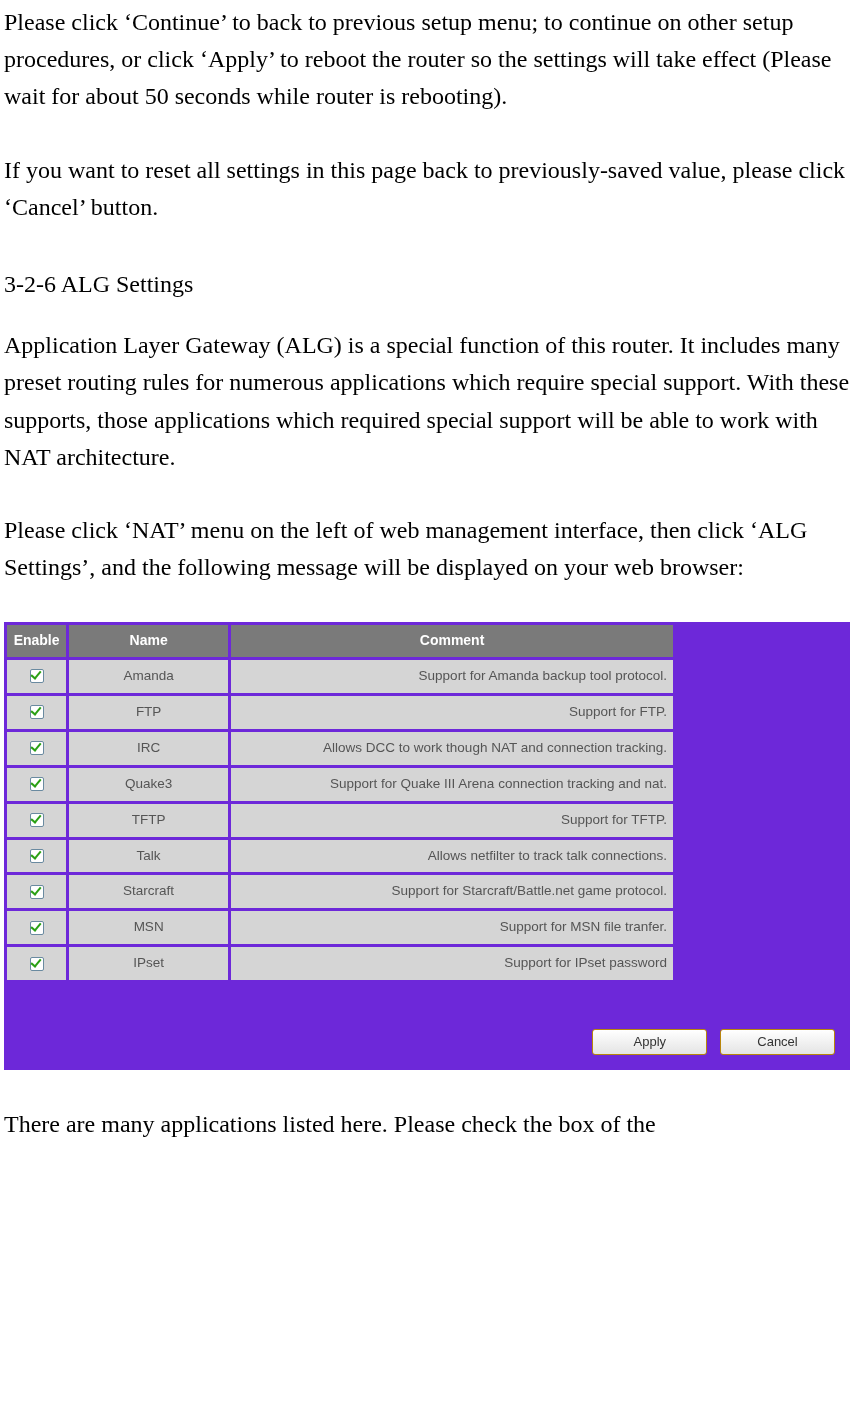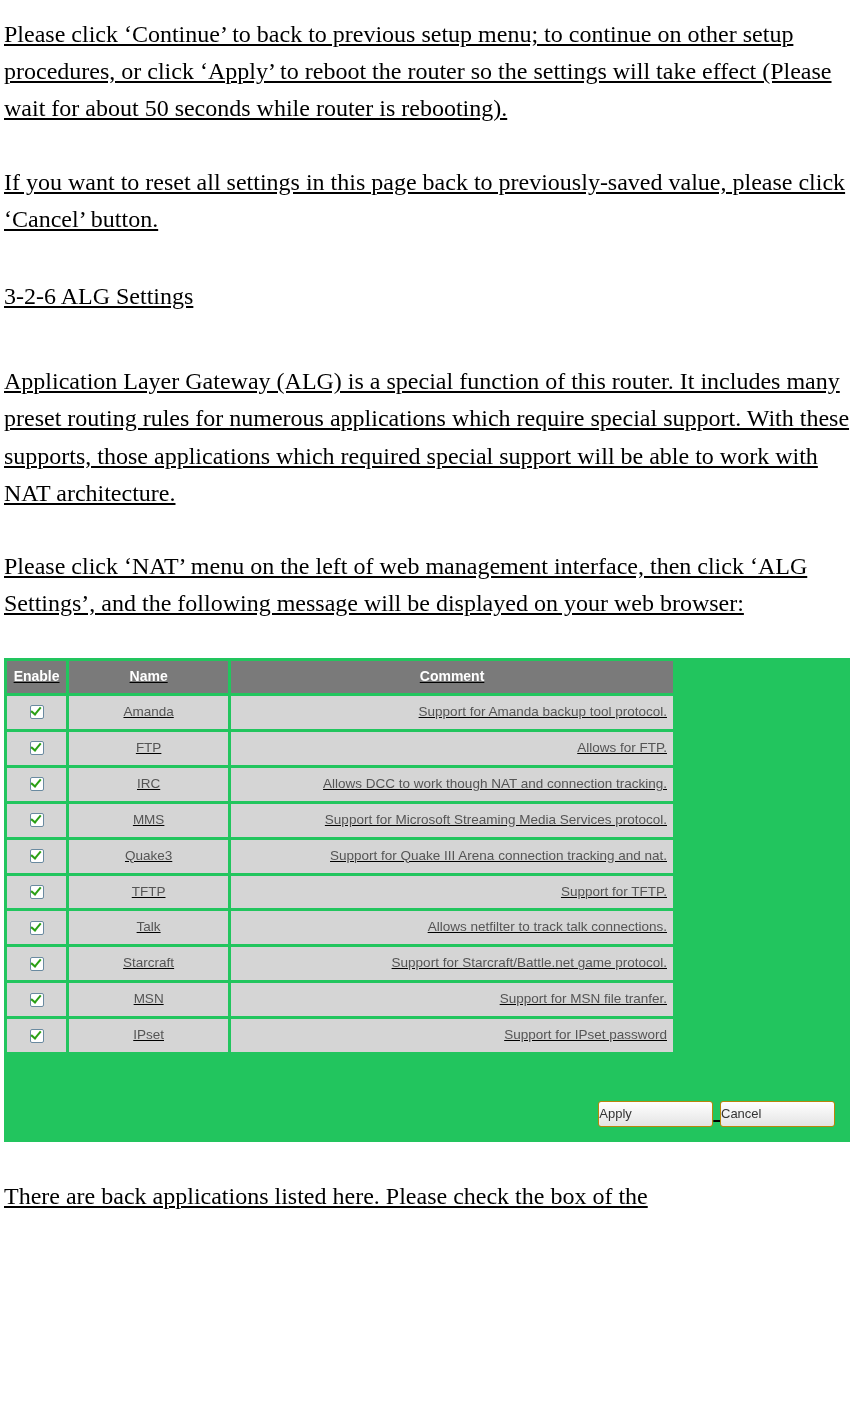--- a/index.html
+++ b/index.html
@@ -7,31 +7,30 @@
     margin: 0;
     padding: 0;
     background: #ffffff;
     font-family: "Times New Roman", Times, serif;
     font-size: 24px;
     line-height: 1.55;
     color: #000000;
     width: 856px;
   }
   .page {
-    padding: 16px 6px 4px 4px;
-    text-decoration: underline;
+    padding: 4px 6px 4px 4px;
   }
   .paragraph {
     margin: 0 0 36px 0;
   }
   .section-heading {
-    margin: 40px 0 48px 0;
+    margin: 40px 0 24px 0;
   }
   .screenshot-wrap {
-    background: #22c55e;
+    background: #6d28d9;
     padding: 0;
     margin: 10px 0 10px 0;
     font-family: Arial, Helvetica, sans-serif;
   }
   table.alg-table {
     border-collapse: separate;
     border-spacing: 3px;
     width: 672px;
     font-size: 13.5px;
     color: #555555;
@@ -91,21 +90,22 @@
   .btn {
     display: inline-block;
     font-family: Arial, Helvetica, sans-serif;
     font-size: 13px;
     color: #333333;
     background: linear-gradient(#ffffff, #e4e4e4);
     border: 1px solid #b8860b;
     border-radius: 3px;
     padding: 2px 0;
     width: 115px;
-    text-align: left;
+    text-align: center;
+    margin-left: 6px;
     cursor: pointer;
   }
 </style>
 </head>
 <body>
 
 <div class="page">
 
   <p class="paragraph">Please click ‘Continue’ to back to previous setup menu; to continue on other setup procedures, or click ‘Apply’ to reboot the router so the settings will take effect (Please wait for about 50 seconds while router is rebooting).</p>
 
@@ -128,31 +128,26 @@
       </thead>
       <tbody>
           <tr>
             <td class="cell-enable"><span class="checkbox checked"></span></td>
             <td class="cell-name">Amanda</td>
             <td class="cell-comment">Support for Amanda backup tool protocol.</td>
           </tr>
           <tr>
             <td class="cell-enable"><span class="checkbox checked"></span></td>
             <td class="cell-name">FTP</td>
-            <td class="cell-comment">Allows for FTP.</td>
+            <td class="cell-comment">Support for FTP.</td>
           </tr>
           <tr>
             <td class="cell-enable"><span class="checkbox checked"></span></td>
             <td class="cell-name">IRC</td>
             <td class="cell-comment"> Allows DCC to work though NAT and connection tracking.</td>
-          </tr>
-          <tr>
-            <td class="cell-enable"><span class="checkbox checked"></span></td>
-            <td class="cell-name">MMS</td>
-            <td class="cell-comment"> Support for Microsoft Streaming Media Services protocol.</td>
           </tr>
           <tr>
             <td class="cell-enable"><span class="checkbox checked"></span></td>
             <td class="cell-name">Quake3</td>
             <td class="cell-comment">Support for Quake III Arena connection tracking and nat.</td>
           </tr>
           <tr>
             <td class="cell-enable"><span class="checkbox checked"></span></td>
             <td class="cell-name">TFTP</td>
             <td class="cell-comment">Support for TFTP.</td>
@@ -178,15 +173,15 @@
             <td class="cell-comment">Support for IPset password</td>
           </tr>
         </tbody>
     </table>
     <div class="button-row">
       <span class="btn">Apply</span>
       <span class="btn">Cancel</span>
     </div>
   </div>
 
-  <p class="paragraph" style="margin-top:36px;">There are back applications listed here. Please check the box of the</p>
+  <p class="paragraph" style="margin-top:36px;">There are many applications listed here. Please check the box of the</p>
 
 </div>
 
 </body></html>

